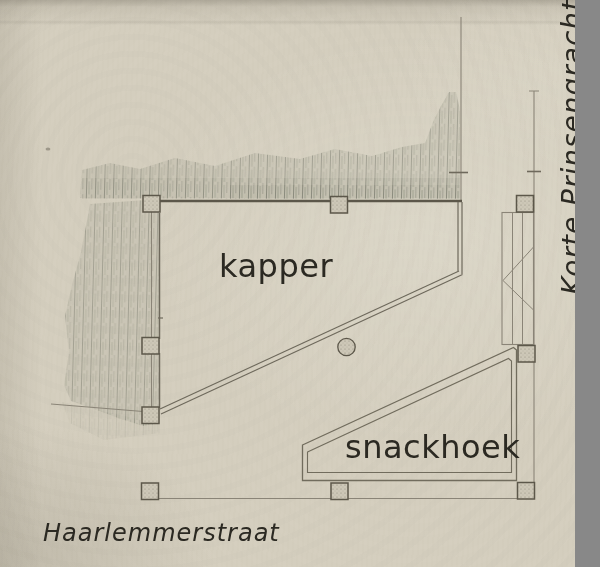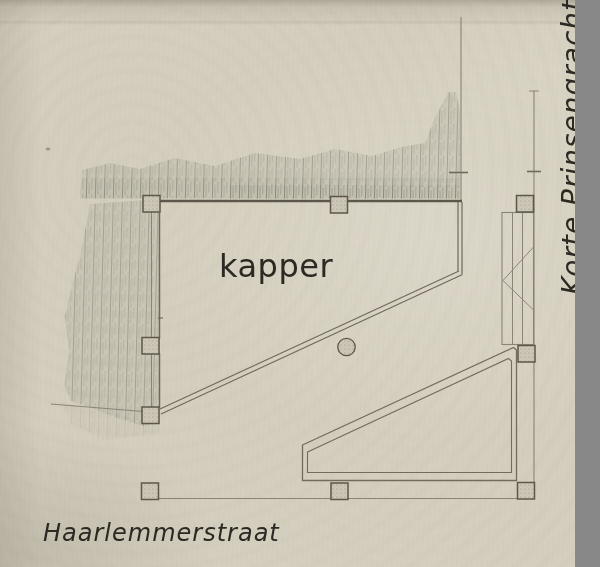--- a/index.html
+++ b/index.html
@@ -128,17 +128,18 @@
       <rect x="518" y="345.5" width="17" height="16.5"></rect>
       <rect x="141.5" y="483" width="17" height="16.5"></rect>
       <rect x="331" y="483" width="17" height="16.5"></rect>
       <rect x="517.5" y="482.5" width="17" height="16.5"></rect>
       <circle cx="346.5" cy="347" r="8.7" stroke-width="1.3"></circle>
     </g>
   </svg>
 
   <div class="label room-label" style="left:219px; top:250px;">kapper</div>
 
+  <div class="label room-label" style="left:345px; top:431px;">snackhoek</div>
 
   <div class="label street-label" style="left:43px; top:521px;">Haarlemmerstraat</div>
 
   <div class="label street-label street-right">Korte Prinsengracht</div>
 </div>
 
 </body></html>

